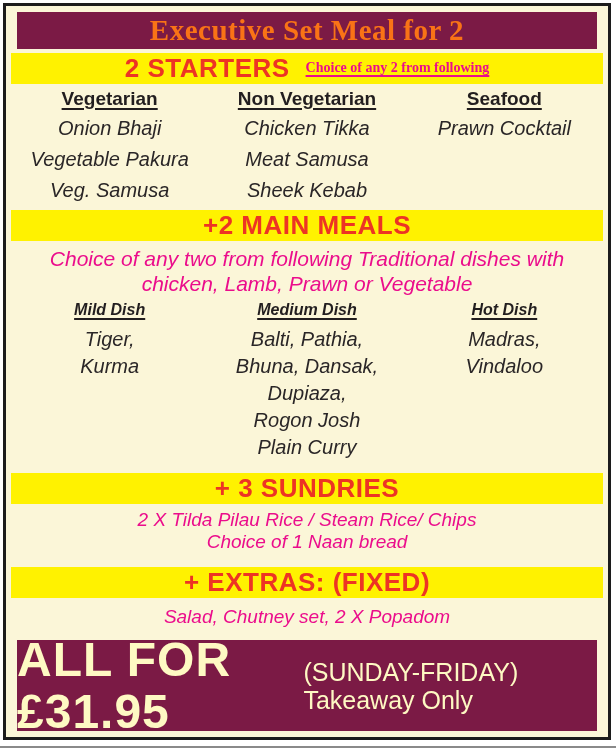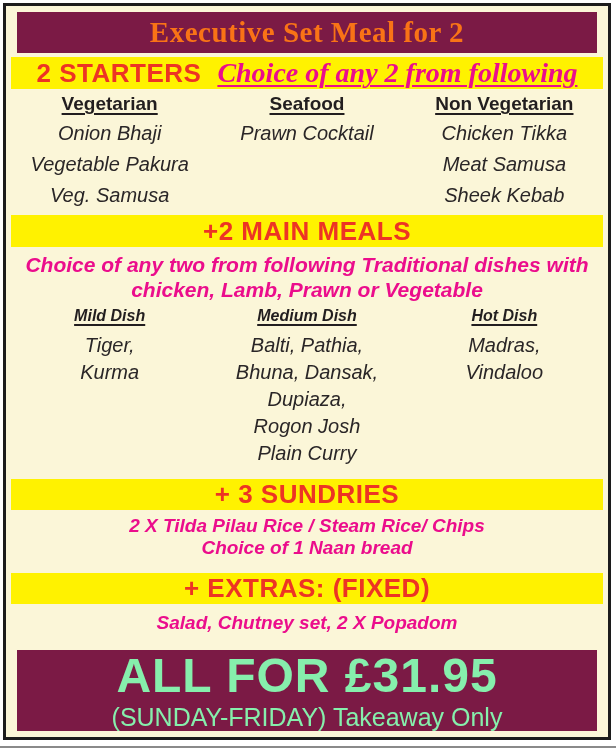--- a/index.html
+++ b/index.html
@@ -31,52 +31,52 @@
   }
   .ybar{
     margin-top:4px;height:36px;background:var(--yellow);
     display:flex;align-items:center;justify-content:center;gap:16px;
   }
   .redhead{
     color:var(--red);font-weight:bold;font-size:26px;letter-spacing:.5px;white-space:nowrap;
   }
   .mag-sub{
     color:var(--magenta);font-family:"Liberation Serif",serif;
-    font-weight:bold;font-style:italic;font-size:28px;
+    font-weight:bold;font-size:14px;
     text-decoration:underline;text-decoration-thickness:2px;text-underline-offset:3px;
     white-space:nowrap;
   }
   .cols{
     display:grid;grid-template-columns:1fr 1fr 1fr;
     text-align:center;margin-top:4px;
   }
   .starters{height:118px;}
   .dishes{height:166px;margin-top:2px;}
   .colhead{
     color:var(--ink);font-weight:bold;font-size:19px;height:25px;
     text-decoration:underline;text-decoration-thickness:2px;text-underline-offset:3px;
   }
   .dishes .colhead{font-style:italic;font-size:16px;}
   .item{
     color:#2a2627;font-style:italic;font-size:20px;line-height:31px;
   }
   .dishes .item{line-height:27px;}
   .note{
-    text-align:center;color:var(--magenta);font-weight:bold;font-style:italic;
+    text-align:center;color:var(--magenta);font-weight:normal;font-style:italic;
     font-size:21px;line-height:25px;padding:5px 0 3px 0;
   }
   .note.small{font-size:19px;line-height:22px;padding:5px 0 4px 0;}
   .note.sundries{height:50px;}
   .note.extras{height:34px;padding-top:8px;}
   .ybar.tight{margin-top:12px;height:33px;}
   .ybar.extrasbar{margin-top:10px;height:33px;}
   .footer{
     margin:4px 6px 0 6px;height:91px;background:var(--maroon);
-    display:flex;flex-direction:column;align-items:center;justify-content:center;
-    color:#86efac;
+    display:flex;align-items:center;justify-content:center;
+    color:#fef9c3;
   }
   .price{font-size:48px;font-weight:600;line-height:52px;letter-spacing:1px;}
   .subtitle{font-size:25px;line-height:28px;margin-top:1px;}
   .bottom-line{
     position:absolute;left:0;top:746px;width:616px;height:2px;background:#8a8a8a;
   }
 </style>
 </head>
 <body>
 
@@ -93,28 +93,28 @@
     </div>
 
     <div class="cols starters">
       <div class="col">
         <div class="colhead">Vegetarian</div>
         <div class="item">Onion Bhaji</div>
         <div class="item">Vegetable Pakura</div>
         <div class="item">Veg. Samusa</div>
       </div>
       <div class="col">
-        <div class="colhead">Seafood</div>
-        <div class="item">Prawn Cocktail</div>
-      </div>
-      <div class="col">
         <div class="colhead">Non Vegetarian</div>
         <div class="item">Chicken Tikka</div>
         <div class="item">Meat Samusa</div>
         <div class="item">Sheek Kebab</div>
+      </div>
+      <div class="col">
+        <div class="colhead">Seafood</div>
+        <div class="item">Prawn Cocktail</div>
       </div>
     </div>
 
     <div class="ybar">
       <span class="redhead">+2 MAIN MEALS</span>
     </div>
 
     <div class="note">
       <div>Choice of any two from following Traditional dishes with</div>
       <div>chicken, Lamb, Prawn or Vegetable</div>

